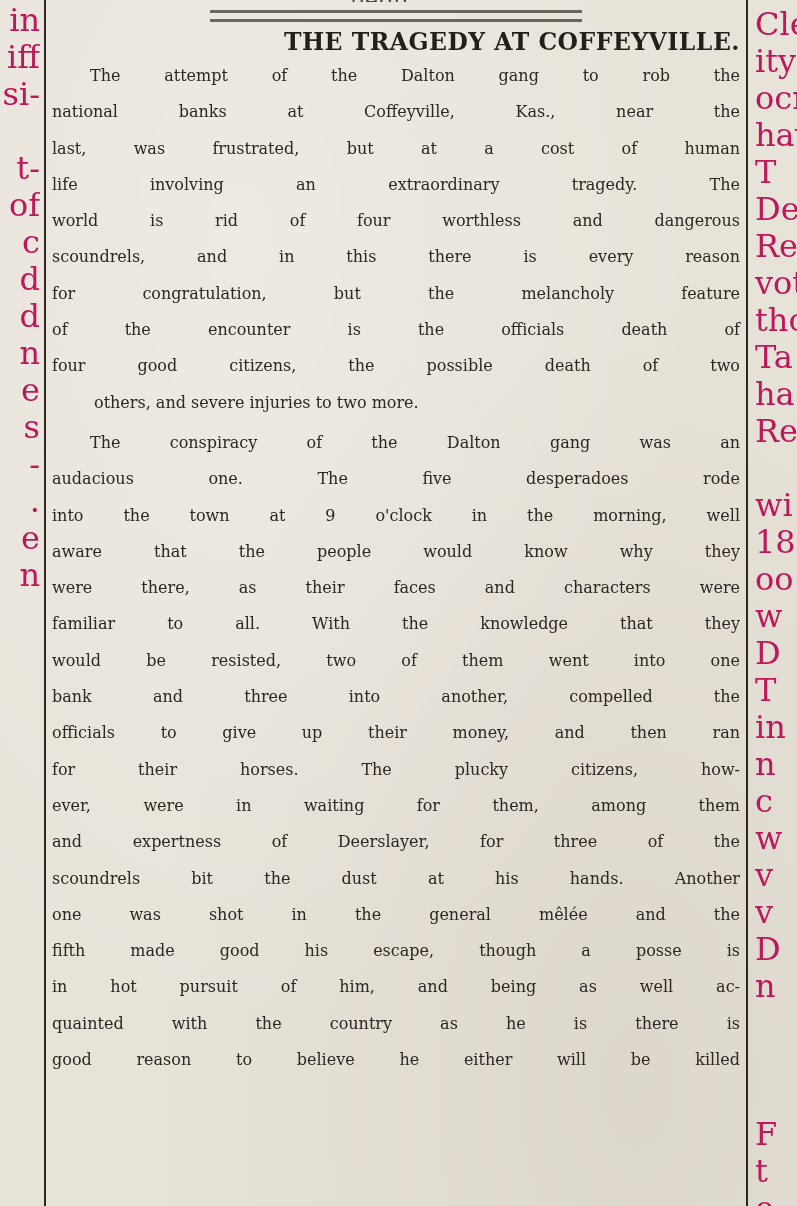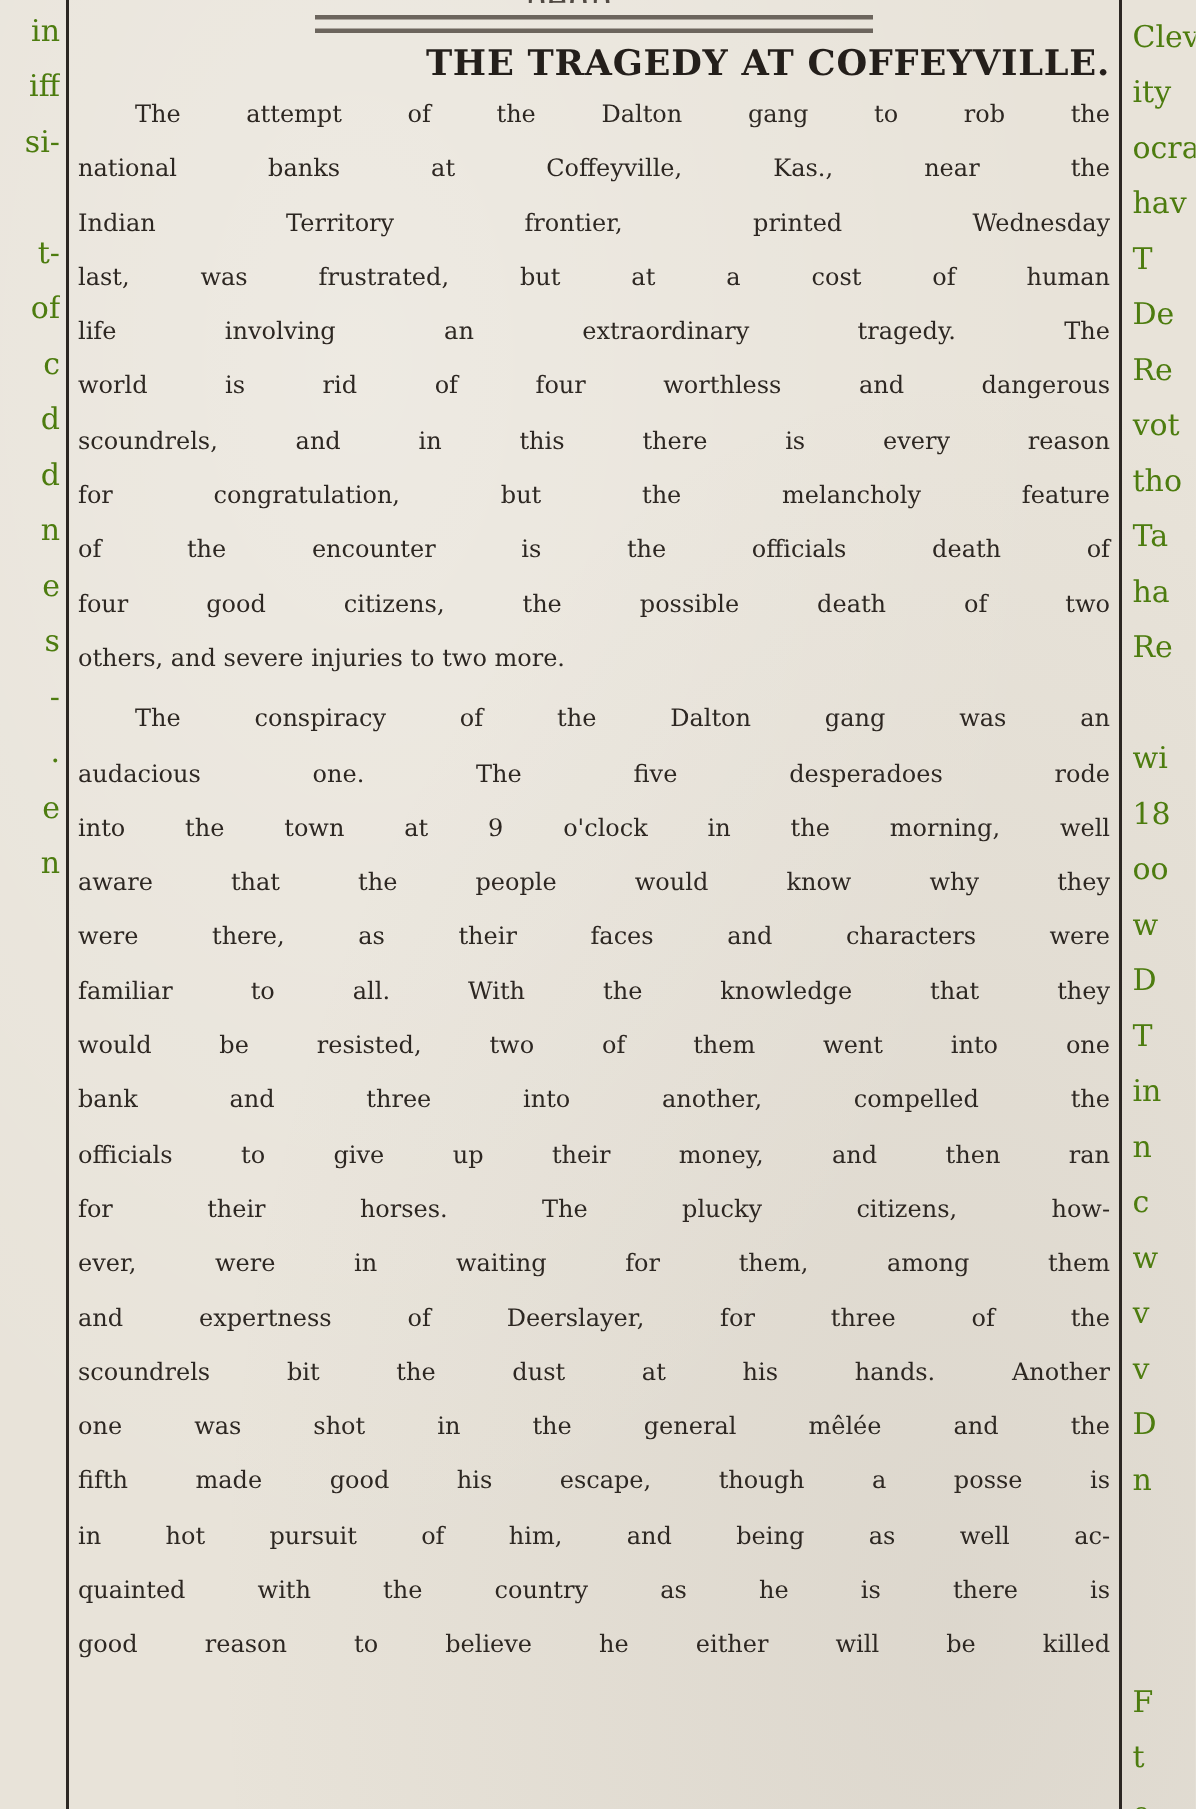--- a/index.html
+++ b/index.html
@@ -7,22 +7,22 @@
     width:797px; height:1206px; overflow:hidden; position:relative;
     background:#e8e3d9;
     background-image:
       radial-gradient(ellipse at 30% 20%, rgba(255,255,255,0.25), rgba(0,0,0,0) 60%),
       radial-gradient(ellipse at 80% 90%, rgba(120,110,100,0.10), rgba(0,0,0,0) 55%);
     font-family:"DejaVu Serif", "Liberation Serif", serif;
     color:#2b2520;
   }
   .rule-v { position:absolute; width:2px; background:#2c2723; top:0; bottom:0; }
   .left-col, .right-col {
-    position:absolute; top:0; font-family:"DejaVu Serif", serif; font-size:20px;
-    color:#4d7c0f; line-height:37px;
+    position:absolute; top:0; font-family:"DejaVu Serif", serif; font-size:32px;
+    color:#be185d; line-height:37px;
   }
   .left-col { left:0; width:40px; overflow:hidden; text-align:right; padding-top:2px; }
   .right-col { left:755px; width:60px; overflow:hidden; padding-top:6px; white-space:nowrap; }
   .left-col div, .right-col div { height:37px; }
   .main { position:absolute; left:52px; width:688px; top:0; }
   .double-rule {
     position:absolute; left:158px; top:10px; width:372px; height:12px;
     border-top:3px solid #6c655d; border-bottom:3px solid #6c655d; box-sizing:border-box;
   }
   .top-fragment {
@@ -32,21 +32,21 @@
   .headline {
     position:absolute; left:0; width:688px; top:28px; text-align:right;
     font-family:"DejaVu Serif", serif; font-weight:bold; font-size:23.5px;
     letter-spacing:0.5px; color:#241f1b;
   }
   .body-text {
     position:absolute; left:0; width:688px; top:58px;
     font-size:16px; line-height:36.3px; color:#2d2722;
   }
   .line { white-space:nowrap; text-align:justify; text-align-last:justify; height:36.3px; }
-  .line.last { text-align-last:left; }
+  .line.last { text-align-last:left;margin-left:42px; }
   .line.indent { padding-left:38px; }
   .para-gap { height:4px; }
 </style>
 </head>
 <body>
 
 <div class="left-col" id="leftcol">
     <div>in</div>
     <div>iff</div>
     <div>si-</div>
@@ -82,21 +82,20 @@
   </div>
 <div class="rule-v" style="left:44px;"></div>
 
 <div class="main">
   <div class="top-fragment">... ... ...peop...</div>
   <div class="double-rule"></div>
   <div class="headline">THE TRAGEDY AT COFFEYVILLE.</div>
   <div class="body-text" id="body">
       <div class="line indent">The attempt of  the  Dalton gang to rob the</div>
       <div class="line">national banks at Coffeyville, Kas., near the</div>
-      <div class="line">Indian Territory frontier, printed Wednesday</div>
       <div class="line">last, was frustrated, but at a cost of human</div>
       <div class="line">life involving an extraordinary tragedy.  The</div>
       <div class="line">world is rid of four worthless and dangerous</div>
       <div class="line">scoundrels, and in this there is every reason</div>
       <div class="line">for congratulation, but the melancholy feature</div>
       <div class="line">of the encounter is the officials death of</div>
       <div class="line">four good  citizens, the possible death of two</div>
       <div class="line last">others, and severe injuries to two more.</div>
       <div class="para-gap"></div>
       <div class="line indent">The conspiracy of  the Dalton  gang was an</div>

